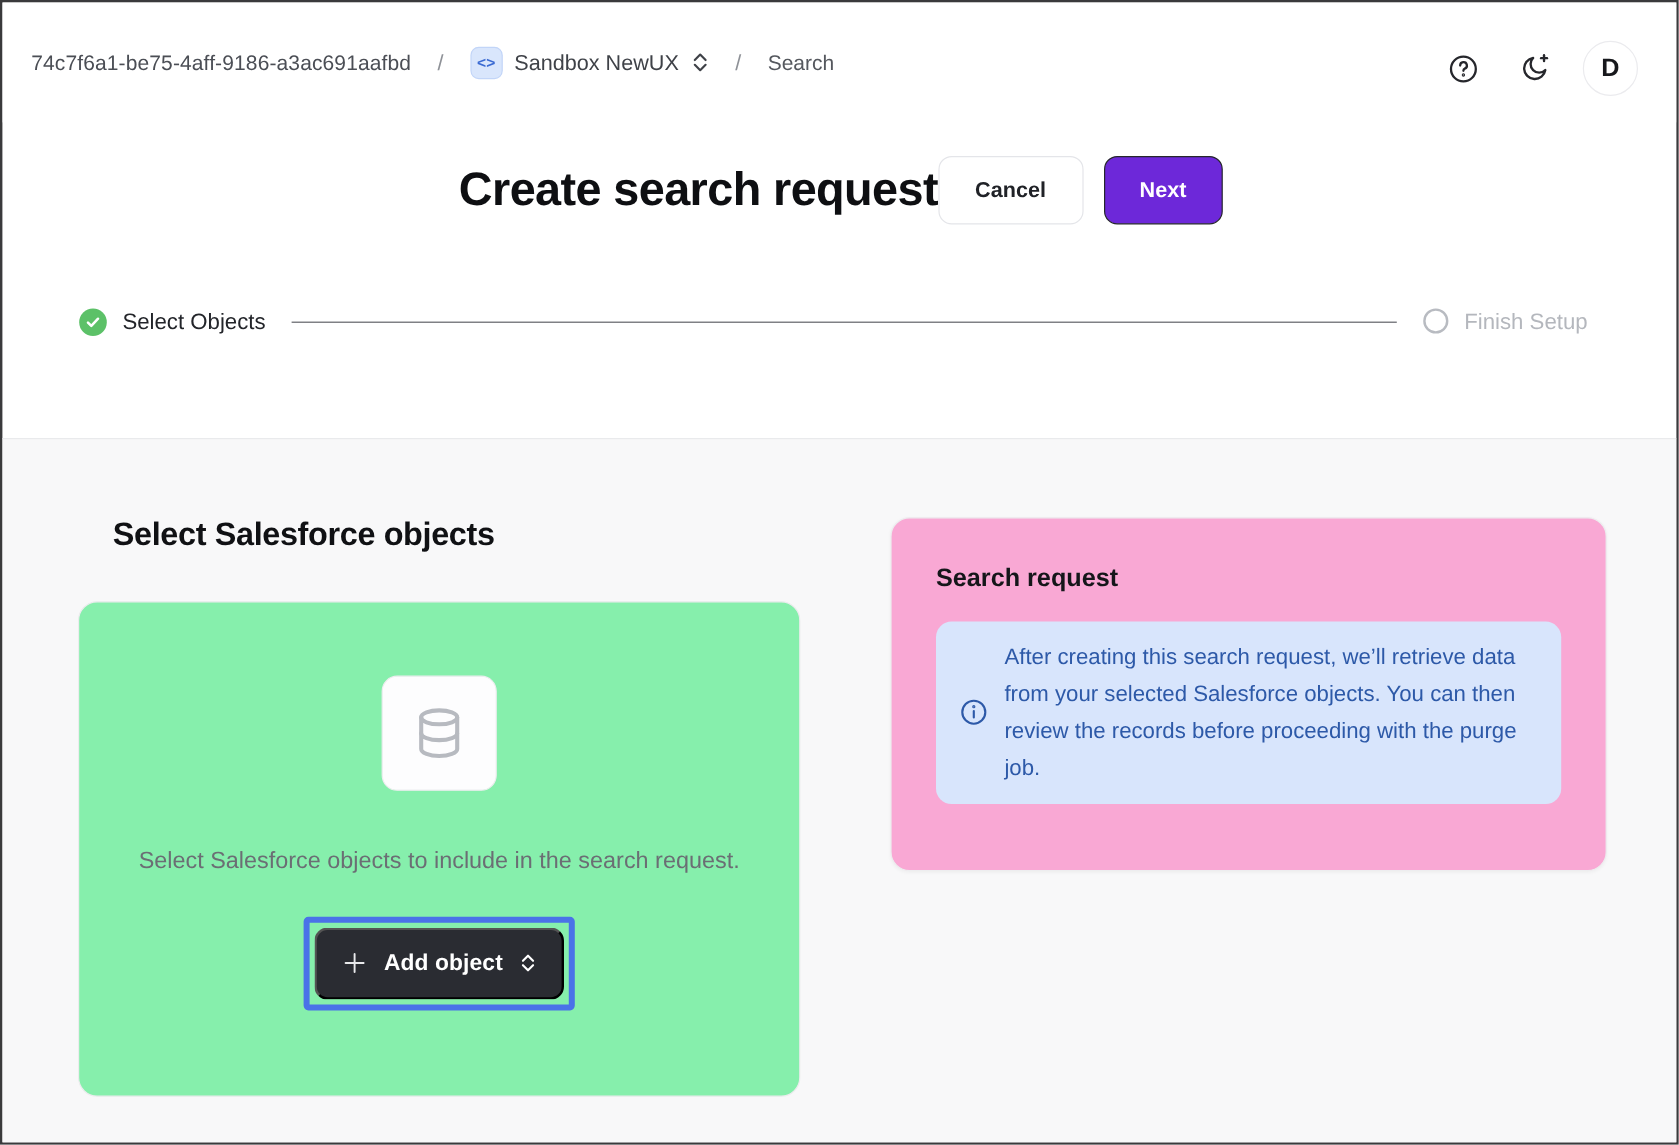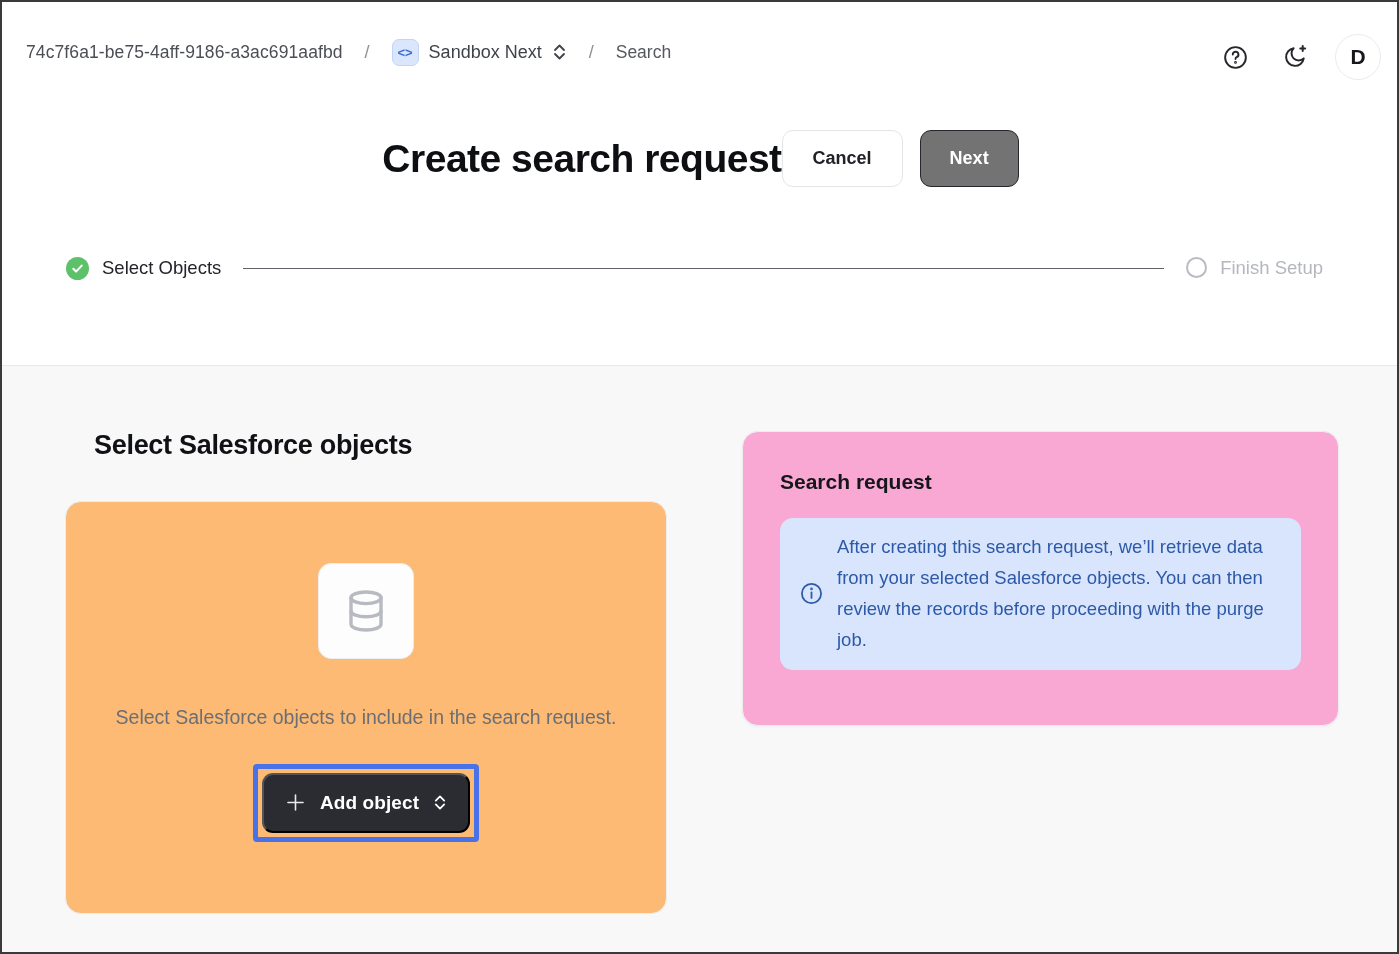--- a/index.html
+++ b/index.html
@@ -8,21 +8,21 @@
 
   .screen {
     position:relative; width:1399px; height:954px;
     border:2px solid #3a3a3c; background:#ffffff; overflow:hidden;
   }
 
   
   .topbar {
     position:absolute; top:0; left:0; right:0; height:100px;
     display:flex; align-items:flex-start; justify-content:space-between;
-    padding:30px 16px 0 24px; background:#ffffff;
+    padding:30px 32px 0 24px; background:#ffffff;
   }
   .breadcrumb { display:flex; align-items:center; gap:16px; height:40px; }
   .crumb-id { font-size:17.5px; color:#4b4e55; letter-spacing:0.1px; }
   .crumb-sep { font-size:18px; color:#8e9197; padding:0 6px; }
   .env-badge {
     width:27px; height:27px; border-radius:7px;
     background:#d9e6fc; border:1px solid #c2d5f8;
     display:flex; align-items:center; justify-content:center;
     color:#3b6bd3; font-size:13px; font-weight:700; letter-spacing:0;
   }
@@ -44,21 +44,21 @@
   .title-row {
     position:absolute; top:128px; left:64px; right:62px;
     display:flex; align-items:center; justify-content:center;
   }
   .page-title { font-size:39px; font-weight:700; color:#0e0f12; letter-spacing:-0.5px; }
   .title-actions { display:flex; gap:17px; }
   .btn { height:57px; border-radius:11px; font-size:18px; font-weight:700;
          display:flex; align-items:center; justify-content:center; cursor:pointer;
          font-family:"Liberation Sans", sans-serif; }
   .btn-secondary { background:#ffffff; border:1px solid #e4e5e9; color:#202227; padding:0 30px; }
-  .btn-primary  { background:#737373; border:1px solid #26272c; color:#ffffff; padding:0 29px; }
+  .btn-primary  { background:#6d28d9; border:1px solid #26272c; color:#ffffff; padding:0 29px; }
 
   
   .stepper {
     position:absolute; top:252px; left:64px; right:74px; height:28px;
     display:flex; align-items:center;
   }
   .step { display:flex; align-items:flex-start; gap:13px; }
   .step-circle-done {
     width:23px; height:23px; border-radius:50%; background:#5cc168;
     display:flex; align-items:center; justify-content:center;
@@ -77,21 +77,21 @@
     background:#f8f8f9; border-top:1px solid #e9eaec;
   }
   .section-title {
     position:absolute; left:64px; top:64px;
     font-size:27px; font-weight:700; color:#101114; letter-spacing:-0.3px;margin-left:28px;
   }
 
   
   .select-card {
     position:absolute; left:63px; top:135px; width:602px; height:413px;
-    background:#fdba74; border:1px solid #ececee; border-radius:16px;
+    background:#86efac; border:1px solid #ececee; border-radius:16px;
     display:flex; flex-direction:column; align-items:center;
   }
   .db-icon-box {
     margin-top:61px; width:96px; height:96px; border-radius:13px;
     background:#fdfdfe; border:1px solid #ededef;
     display:flex; align-items:center; justify-content:center;
   }
   .select-desc {
     margin-top:43px; width:520px; text-align:center;
     font-size:19.5px; line-height:1.58; color:#6b6e74;
@@ -126,21 +126,21 @@
 <body>
 
 <div class="screen">
 
   <div class="topbar">
     <div class="breadcrumb">
       <span class="crumb-id">74c7f6a1-be75-4aff-9186-a3ac691aafbd</span>
       <span class="crumb-sep">/</span>
       <span class="env-group">
         <span class="env-badge">&lt;&gt;</span>
-        <span class="env-name">Sandbox Next</span>
+        <span class="env-name">Sandbox NewUX</span>
         <svg class="updown" width="15" height="20" viewBox="0 0 15 20" fill="none" stroke="#3f4248" stroke-width="1.8" stroke-linecap="round" stroke-linejoin="round">
           <polyline points="3,8 7.5,3.5 12,8"></polyline>
           <polyline points="3,12 7.5,16.5 12,12"></polyline>
         </svg>
       </span>
       <span class="crumb-sep">/</span>
       <span class="crumb-page">Search</span>
     </div>
 
     <div class="topbar-right">

